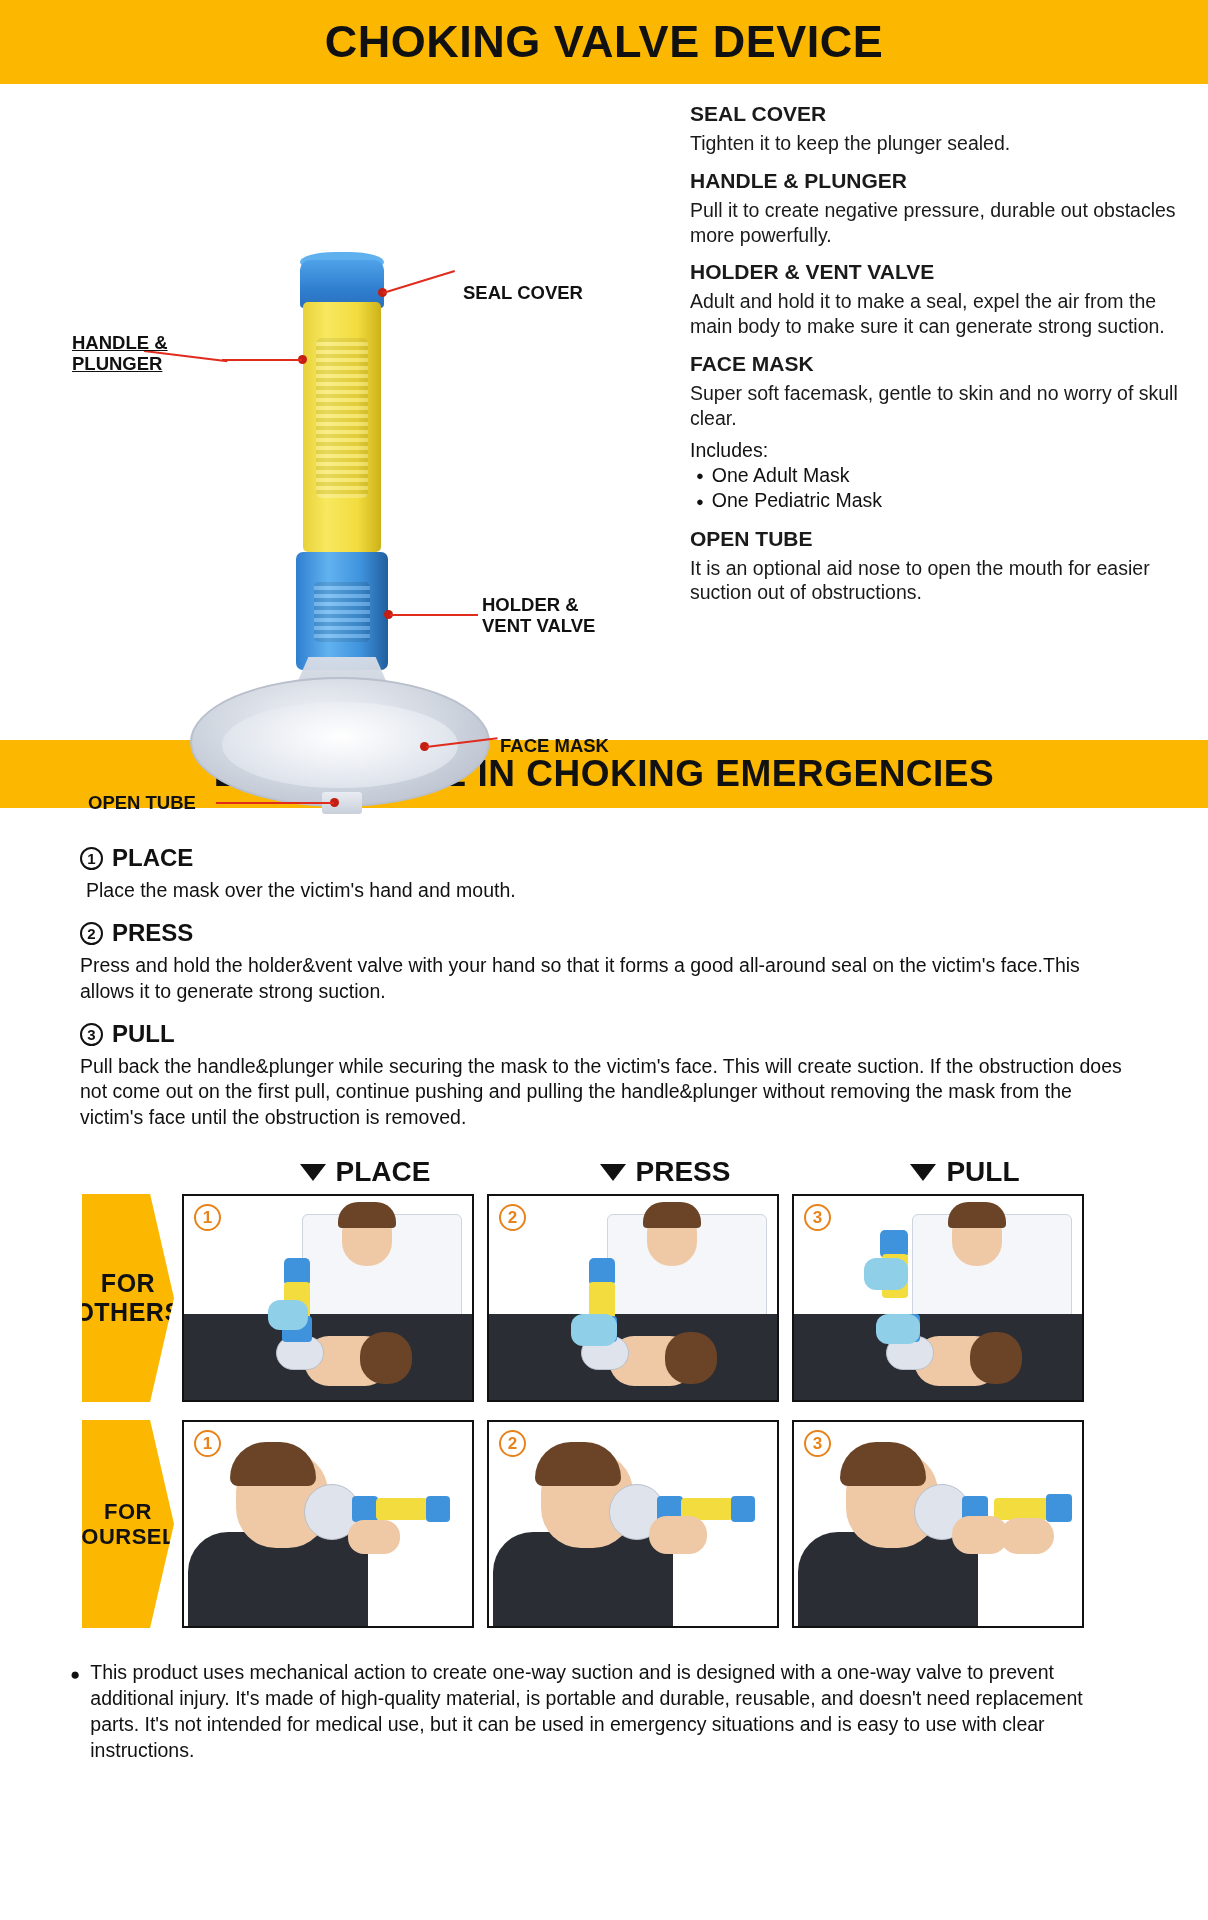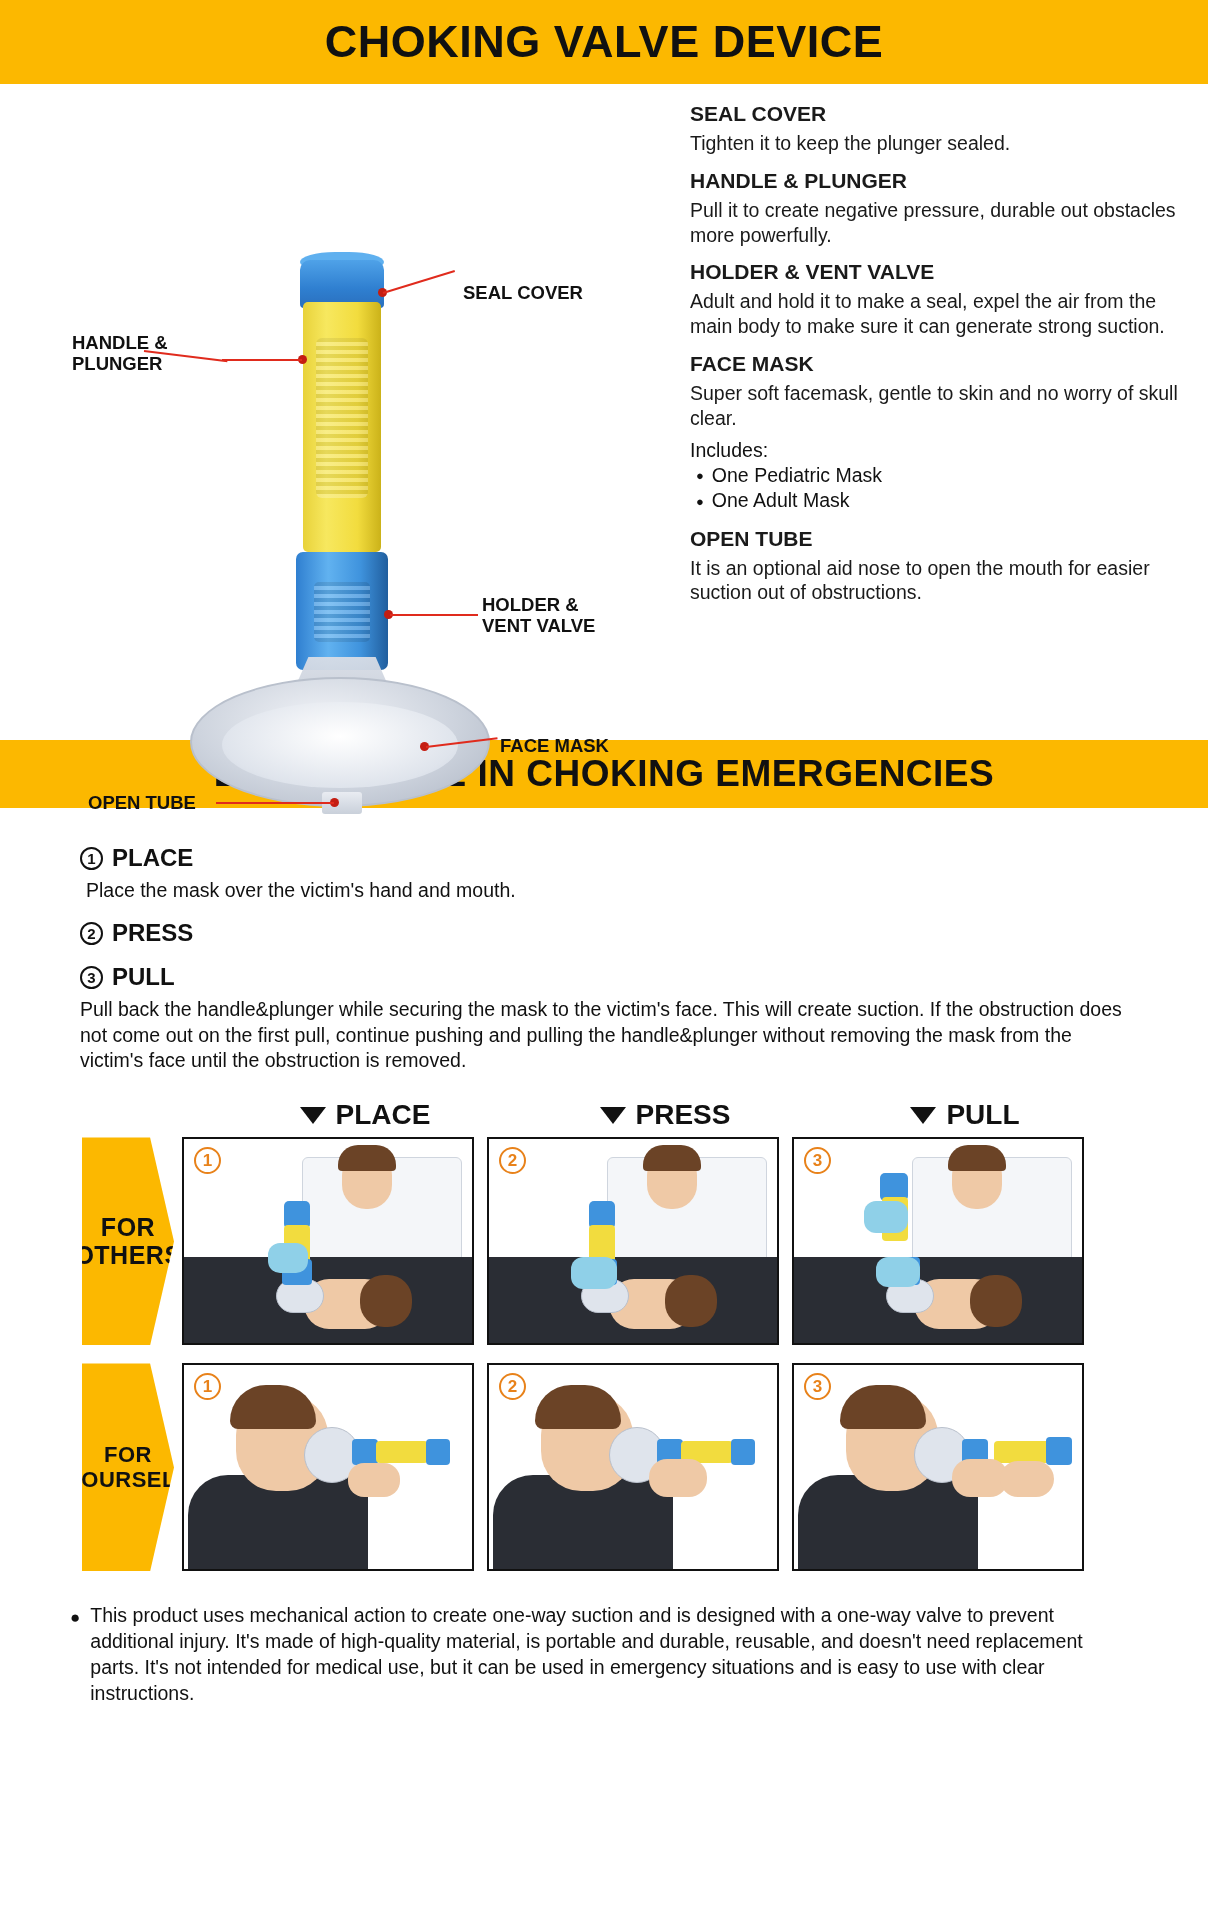--- a/index.html
+++ b/index.html
@@ -210,21 +210,21 @@
     <div class="mask-inner"></div>
     <div class="open-tube"></div>
 
     <div class="dot" style="left:378px; top:186px;"></div>
     <div class="leader" style="left:383px; top:190px; width:75px; transform:rotate(-17deg); transform-origin:left center;"></div>
     <div class="callout-label" style="left:463px; top:180px;">SEAL COVER</div>
 
     <div class="dot" style="left:298px; top:253px;"></div>
     <div class="leader" style="left:222px; top:257px; width:80px;"></div>
     <div class="leader" style="left:144px; top:248px; width:84px; transform:rotate(7deg); transform-origin:left center;"></div>
-    <div class="callout-label" style="left:72px; top:230px;">HANDLE &amp;
+    <div class="callout-label" style="left:72px; top:230px;text-decoration:underline;">HANDLE &amp;
 PLUNGER</div>
 
     <div class="dot" style="left:384px; top:508px;"></div>
     <div class="leader" style="left:390px; top:512px; width:88px;"></div>
     <div class="callout-label" style="left:482px; top:492px;">HOLDER &amp;
 VENT VALVE</div>
 
     <div class="dot" style="left:420px; top:640px;"></div>
     <div class="leader" style="left:426px; top:644px; width:72px; transform:rotate(-7deg); transform-origin:left center;"></div>
     <div class="callout-label" style="left:500px; top:633px;">FACE MASK</div>
@@ -248,22 +248,22 @@
 
     <div class="feature">
       <div class="feature-title">HOLDER &amp; VENT VALVE</div>
       <div class="feature-text">Adult and hold it to make a seal, expel the air from the main body to make sure it can generate strong suction.</div>
     </div>
 
     <div class="feature">
       <div class="feature-title">FACE MASK</div>
       <div class="feature-text">Super soft facemask, gentle to skin and no worry of skull clear.</div>
       <div class="feature-sub">Includes:</div>
+      <div class="bullet-line">One Adult Mask</div>
       <div class="bullet-line">One Pediatric Mask</div>
-      <div class="bullet-line">One Adult Mask</div>
     </div>
 
     <div class="feature">
       <div class="feature-title">OPEN TUBE</div>
       <div class="feature-text">It is an optional aid nose to open the mouth for easier suction out of obstructions.</div>
     </div>
 
   </div>
 </div>
 
@@ -274,20 +274,21 @@
   <div class="step-head">
     <span class="circ-num">1</span>
     <span>PLACE</span>
   </div>
   <div class="step-body" style="padding-left:6px;">Place the mask over the victim's hand and mouth.</div>
 
   <div class="step-head">
     <span class="circ-num">2</span>
     <span>PRESS</span>
   </div>
+  <div class="step-body">Press and hold the holder&amp;vent valve with your hand so that it forms a good all-around seal on the victim's face.This allows it to generate strong suction.</div>
 
   <div class="step-head">
     <span class="circ-num">3</span>
     <span>PULL</span>
   </div>
   <div class="step-body">Pull back the handle&amp;plunger while securing the mask to the victim's face. This will create suction. If the obstruction does not come out on the first pull, continue pushing and pulling the handle&amp;plunger without removing the mask from the victim's face until the obstruction is removed.</div>
 </div>
 
 <div class="panel-titles">
   <div class="panel-title">

